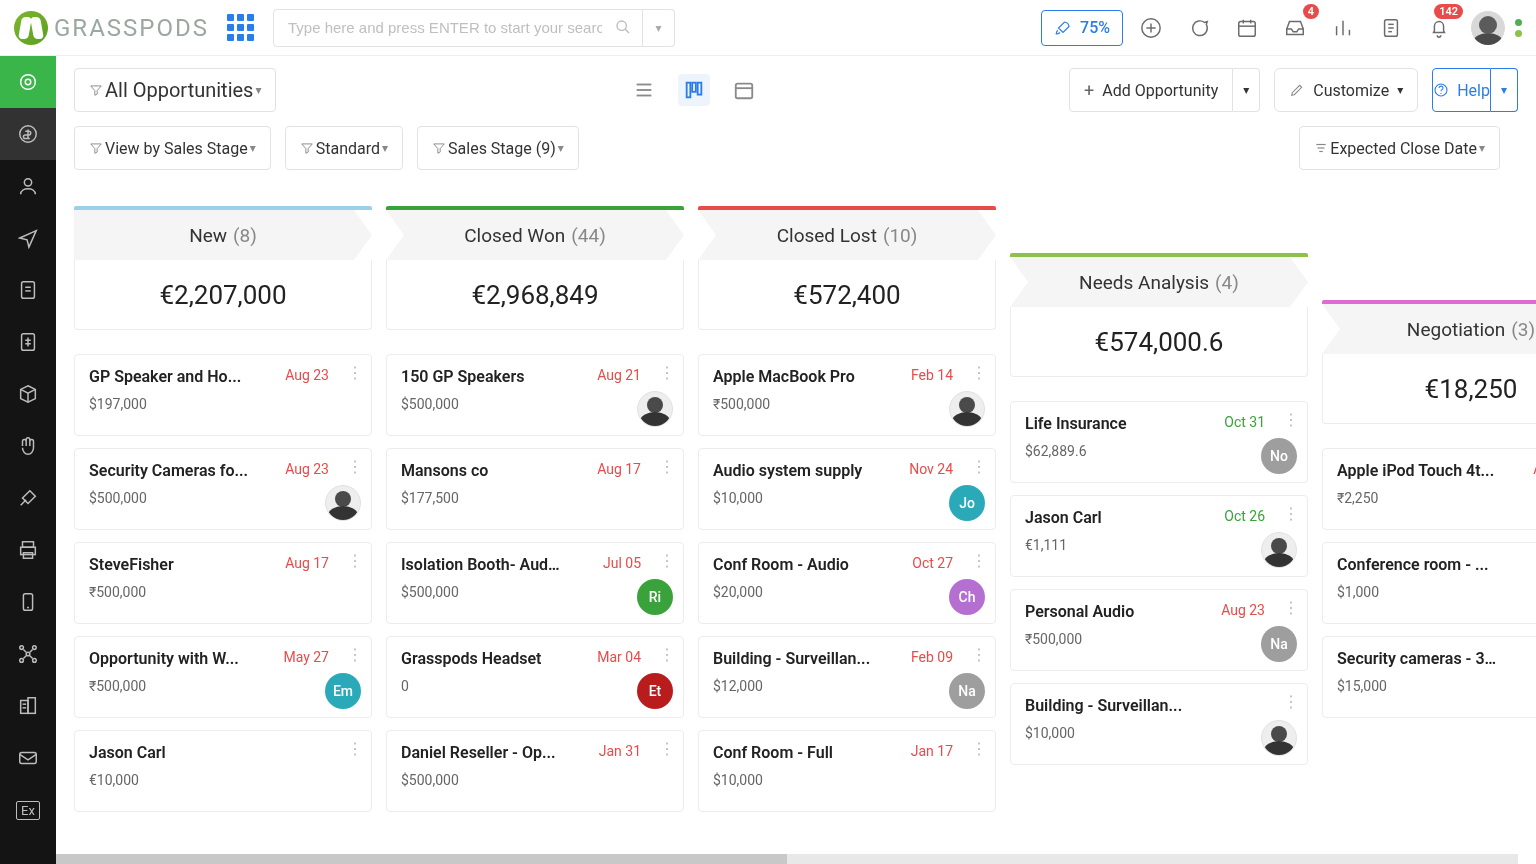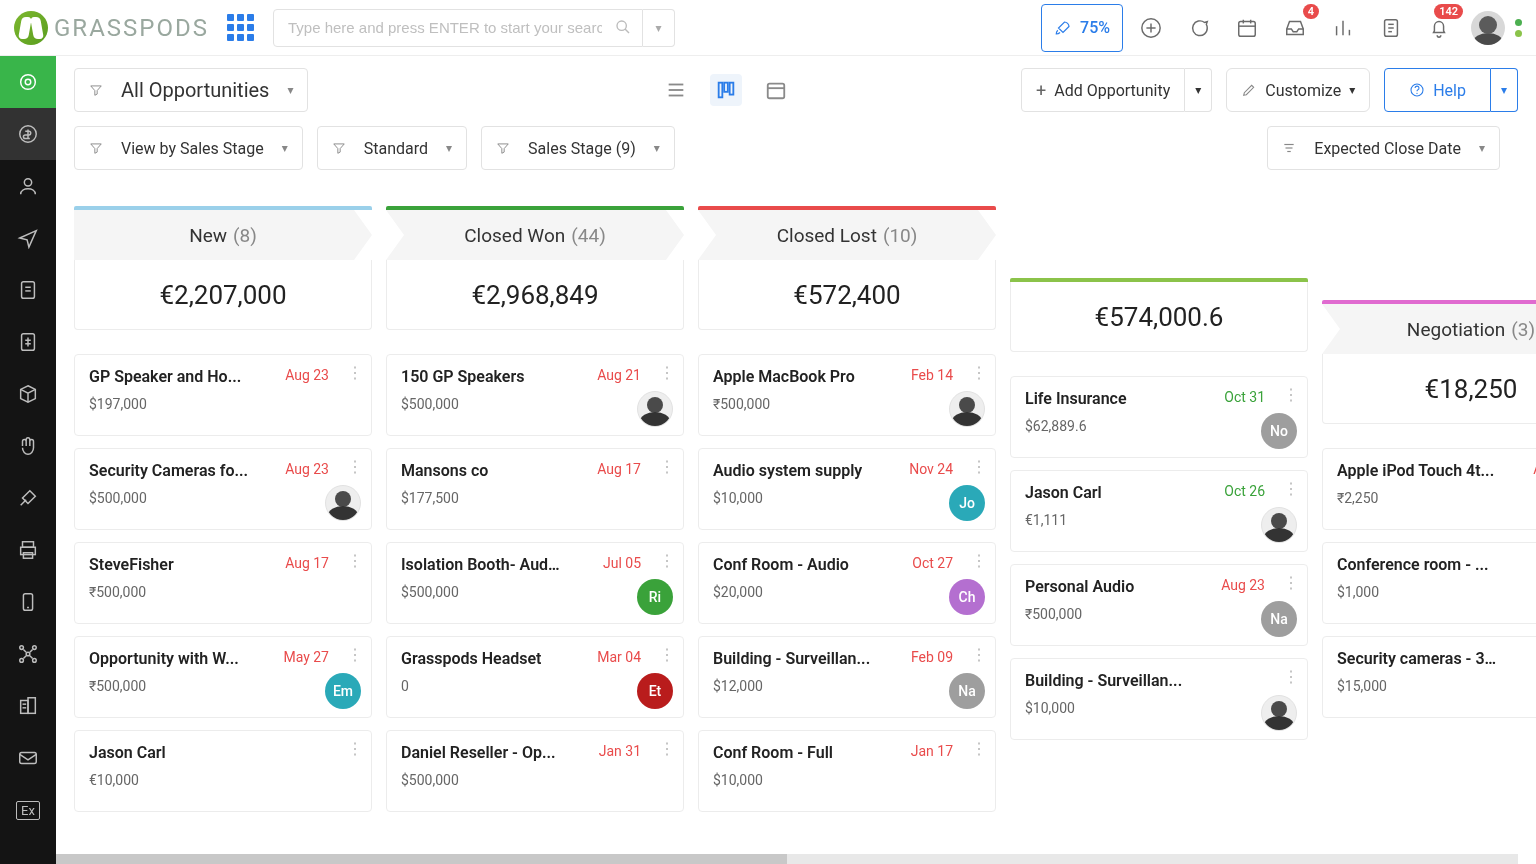--- a/index.html
+++ b/index.html
@@ -17,21 +17,21 @@
   .apps-btn { width:36px; height:36px; display:flex; align-items:center; justify-content:center; color:#2b7de9; cursor:pointer; margin-left:6px;}
   .grid9 { display:grid; grid-template-columns:repeat(3,7px); grid-gap:3px;}
   .grid9 span{ width:7px;height:7px;background:#2b7de9; border-radius:1px;}
   .search-wrap { display:flex; align-items:center; margin-left:6px;}
   .search { height:38px; width:370px; border:1px solid #e2e2e2; border-radius:4px 0 0 4px; padding:0 40px 0 14px; font-size:15px; color:#555; background:#fff; position:relative;}
   .search::placeholder{ color:#bfbfbf;}
   .search-dd { width:32px; height:38px; border:1px solid #e2e2e2; border-left:none; border-radius:0 4px 4px 0; display:flex; align-items:center; justify-content:center; color:#aaa; cursor:pointer;}
   .search-box { position:relative; display:flex; align-items:center;}
   .search-mag { position:absolute; right:12px; top:10px; color:#bbb;}
   .spacer { flex:1; }
-  .boost { height:48px; border:1px solid #2b7de9; color:#2b7de9; border-radius:4px; display:flex; align-items:center; gap:8px; padding:0 12px; font-weight:500; cursor:pointer; font-size:16px;}
+  .boost { height:36px; border:1px solid #2b7de9; color:#2b7de9; border-radius:4px; display:flex; align-items:center; gap:8px; padding:0 12px; font-weight:500; cursor:pointer; font-size:16px;}
   .tb-icon { width:40px; height:40px; display:flex; align-items:center; justify-content:center; color:#6b6b6b; position:relative; cursor:pointer;}
   .tb-icon svg{ width:22px;height:22px; stroke:#6b6b6b; fill:none; stroke-width:1.6;}
   .badge { position:absolute; top:-4px; right:-4px; background:#e94b4b; color:#fff; font-size:11px; font-weight:600; padding:1px 5px; border-radius:8px; min-width:16px; text-align:center;}
   .avatar-top { width:34px;height:34px; border-radius:50%; background:#d8d8d8; overflow:hidden; display:flex; align-items:flex-end; justify-content:center; position:relative; margin-left:4px;}
   .avatar-top::after{ content:""; width:18px;height:18px; border-radius:50%; background:#5b5b5b; position:absolute; top:5px;}
   .avatar-top::before{ content:""; width:30px;height:18px; border-radius:50%; background:#4a4a4a; position:absolute; bottom:-6px;}
   .status-dots{ display:flex; flex-direction:column; gap:4px; margin-left:2px;}
   .status-dots span{ width:7px;height:7px;border-radius:50%;}
   .status-dots span:first-child{ background:#4caf50;}
   .status-dots span:last-child{ background:#8bc34a;}
@@ -40,32 +40,32 @@
   .main { flex:1; display:flex; min-height:0;}
   .sidebar { width:56px; background:#141414; display:flex; flex-direction:column; align-items:center; padding-top:0;}
   .side-item { width:56px; height:52px; display:flex; align-items:center; justify-content:center; color:#bdbdbd; cursor:pointer;}
   .side-item.active{ background:#323232;}
   .side-item.accent{ background:#39b54a; color:#fff;}
   .side-item svg{ width:22px;height:22px; stroke:currentColor; fill:none; stroke-width:1.6;}
   .side-ex { font-size:13px; border:1px solid #bdbdbd; padding:1px 4px; border-radius:2px;}
 
   .content { flex:1; display:flex; flex-direction:column; min-width:0;}
   .toolbar1 { height:60px; display:flex; align-items:center; padding:0 18px; gap:16px; margin-top:4px;}
-  .dd-btn { height:44px; border:1px solid #e2e2e2; border-radius:4px; background:#fff; display:flex; align-items:center; gap:18px; padding:12px 14px; cursor:pointer; color:#333;}
+  .dd-btn { height:44px; border:1px solid #e2e2e2; border-radius:4px; background:#fff; display:flex; align-items:center; gap:2px; padding:12px 14px; cursor:pointer; color:#333;}
   .dd-btn .chev{ color:#888;}
   .dd-lg { font-size:20px; font-weight:400;}
   .view-switch{ display:flex; gap:18px; align-items:center; color:#8a8a8a;}
   .view-switch .vbtn{ width:32px;height:32px; display:flex; align-items:center; justify-content:center; cursor:pointer; border-radius:4px;}
   .view-switch .vbtn.active{ background:#eef4fb; color:#2b7de9;}
   .top-actions { display:flex; gap:14px; align-items:center;}
   .btn-outline{ height:44px; border:1px solid #e2e2e2; border-radius:6px; background:#fff; display:flex; align-items:center; gap:8px; padding:0 14px; cursor:pointer; font-size:16px; color:#333;}
   .btn-split { display:flex;}
   .btn-split .main-b{ border-radius:4px 0 0 4px;}
   .btn-split .dd-b  { border-left:none; border-radius:0 4px 4px 0; padding:0 10px;}
-  .btn-help{ border:1px solid #2b7de9; color:#2b7de9; height:44px; border-radius:4px 0 0 4px; background:#fff; display:flex; align-items:center; gap:8px; padding:0 24px; cursor:pointer; font-size:16px;}
+  .btn-help{ border:1px solid #2b7de9; color:#2b7de9; height:44px; border-radius:4px 0 0 4px; background:#fff; display:flex; align-items:center; gap:8px; padding:0 0; cursor:pointer; font-size:16px;}
   .btn-help-wrap{ display:flex;}
   .btn-help-dd{ border:1px solid #2b7de9; border-left:none; color:#2b7de9; height:44px; border-radius:0 4px 4px 0; padding:0 10px; display:flex; align-items:center; justify-content:center; cursor:pointer; background:#fff;}
 
   .toolbar2 { height:56px; display:flex; align-items:center; padding:0 18px; gap:14px;}
   .dd-md{ font-size:16px;}
   .right-sort{ margin-left:auto;}
 
   
   .board-wrap{ flex:1; overflow-x:auto; overflow-y:hidden; padding:0 0 0 18px;}
   .board{ display:flex; gap:14px; height:100%; min-width:100%;align-items:center; }
@@ -544,20 +544,24 @@
                   <div class="title">Conf Room - Full</div>
                   <div class="date red">Jan 17</div>
                 </div>
                 <div class="amount">$10,000</div>
                 <div class="menu">⋮</div>
               </div>
             </div>
           </div>
           <div class="col">
             <div class="col-stripe" style="background: rgb(139, 195, 74);"></div>
+            <div class="col-head">
+              <span>Needs Analysis</span> 
+              <span class="cnt">(4)</span>
+            </div>
             <div class="col-sum">€574,000.6</div>
             <div class="cards">
               <div class="card">
                 <div class="row1">
                   <div class="title">Life Insurance</div>
                   <div class="date green">Oct 31</div>
                 </div>
                 <div class="amount">$62,889.6</div>
                 <div class="menu">⋮</div>
                 <div class="ava" style="background:#9e9e9e">No</div>

